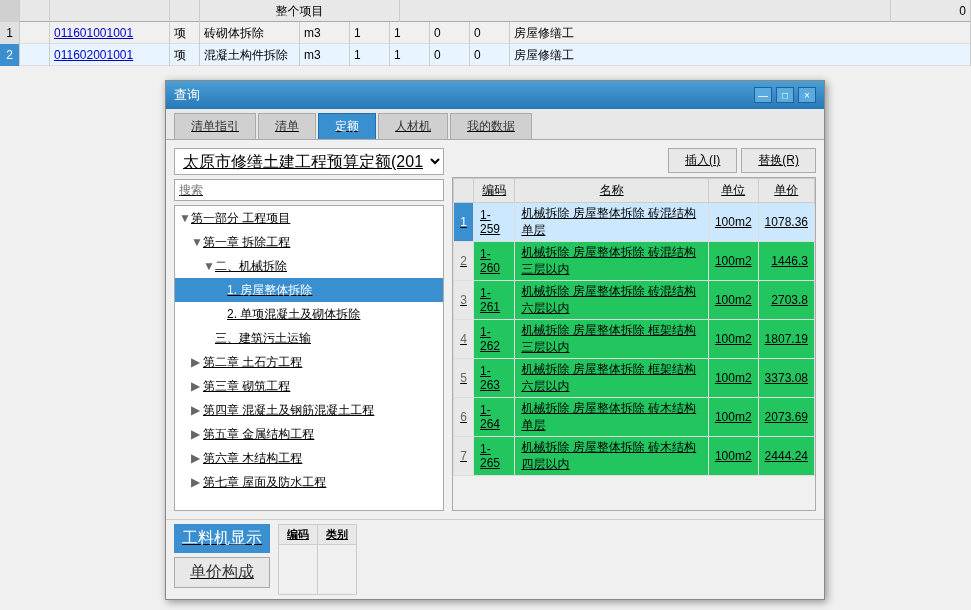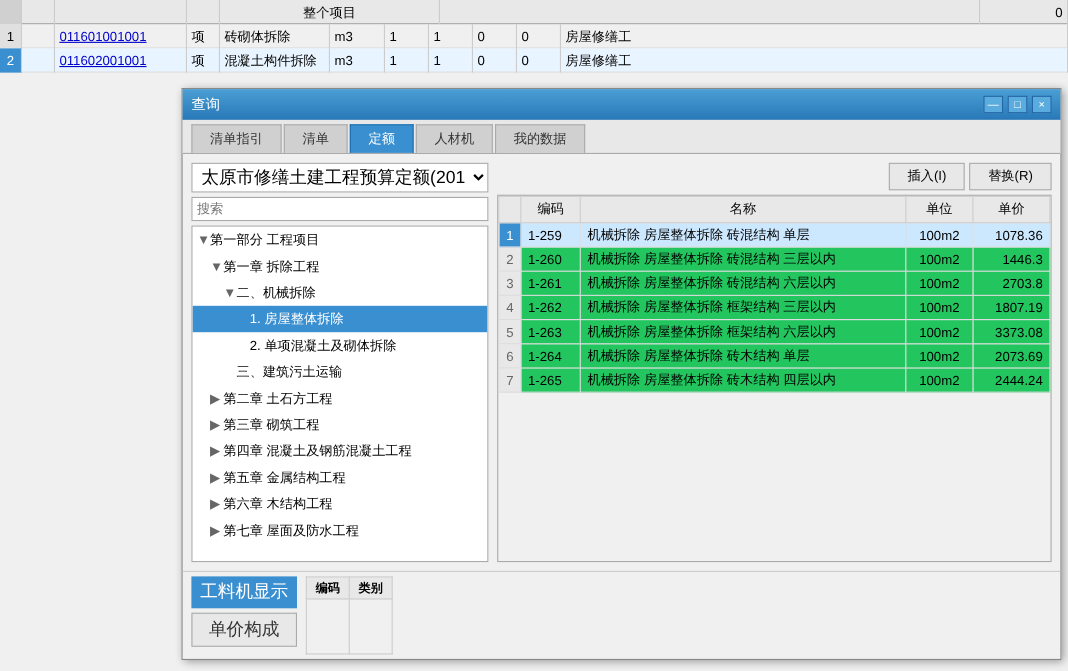--- a/index.html
+++ b/index.html
@@ -36,21 +36,21 @@
       height: 22px;
       align-items: center;
     }
     .bg-row.selected2 { background: #e8f4ff; }
 
     
     .dialog {
       position: absolute;
       top: 80px;
       left: 165px;
-      width: 800px;
+      width: 660px;
       height: 520px;
       background: #f0f0f0;
       border: 1px solid #888;
       box-shadow: 2px 2px 8px rgba(0,0,0,0.4);
     }
 
     .dialog-titlebar {
       background: linear-gradient(to bottom, #4a9fd4, #2878b8);
       color: white;
       height: 28px;
@@ -80,20 +80,21 @@
       font-size: 10px;
       display: flex;
       align-items: center;
       justify-content: center;
     }
 
     .dialog-body {
       display: flex;
       flex-direction: column;
       height: calc(100% - 28px);
+      text-decoration: underline;
     }
 
     
     .tab-bar {
       display: flex;
       background: #e8e8e8;
       border-bottom: 1px solid #aaa;
       padding: 4px 8px 0;
       gap: 2px;
       align-items: flex-end;

